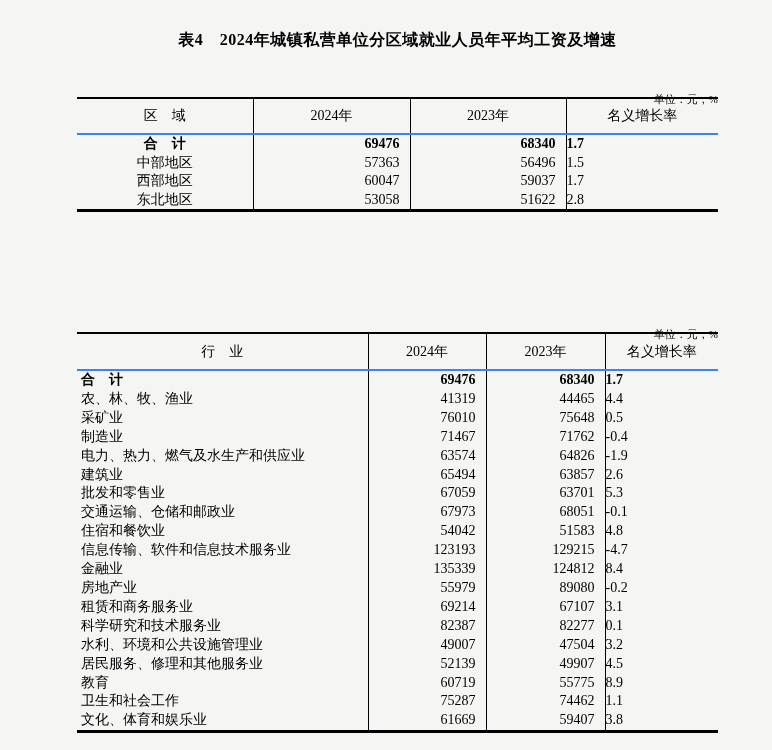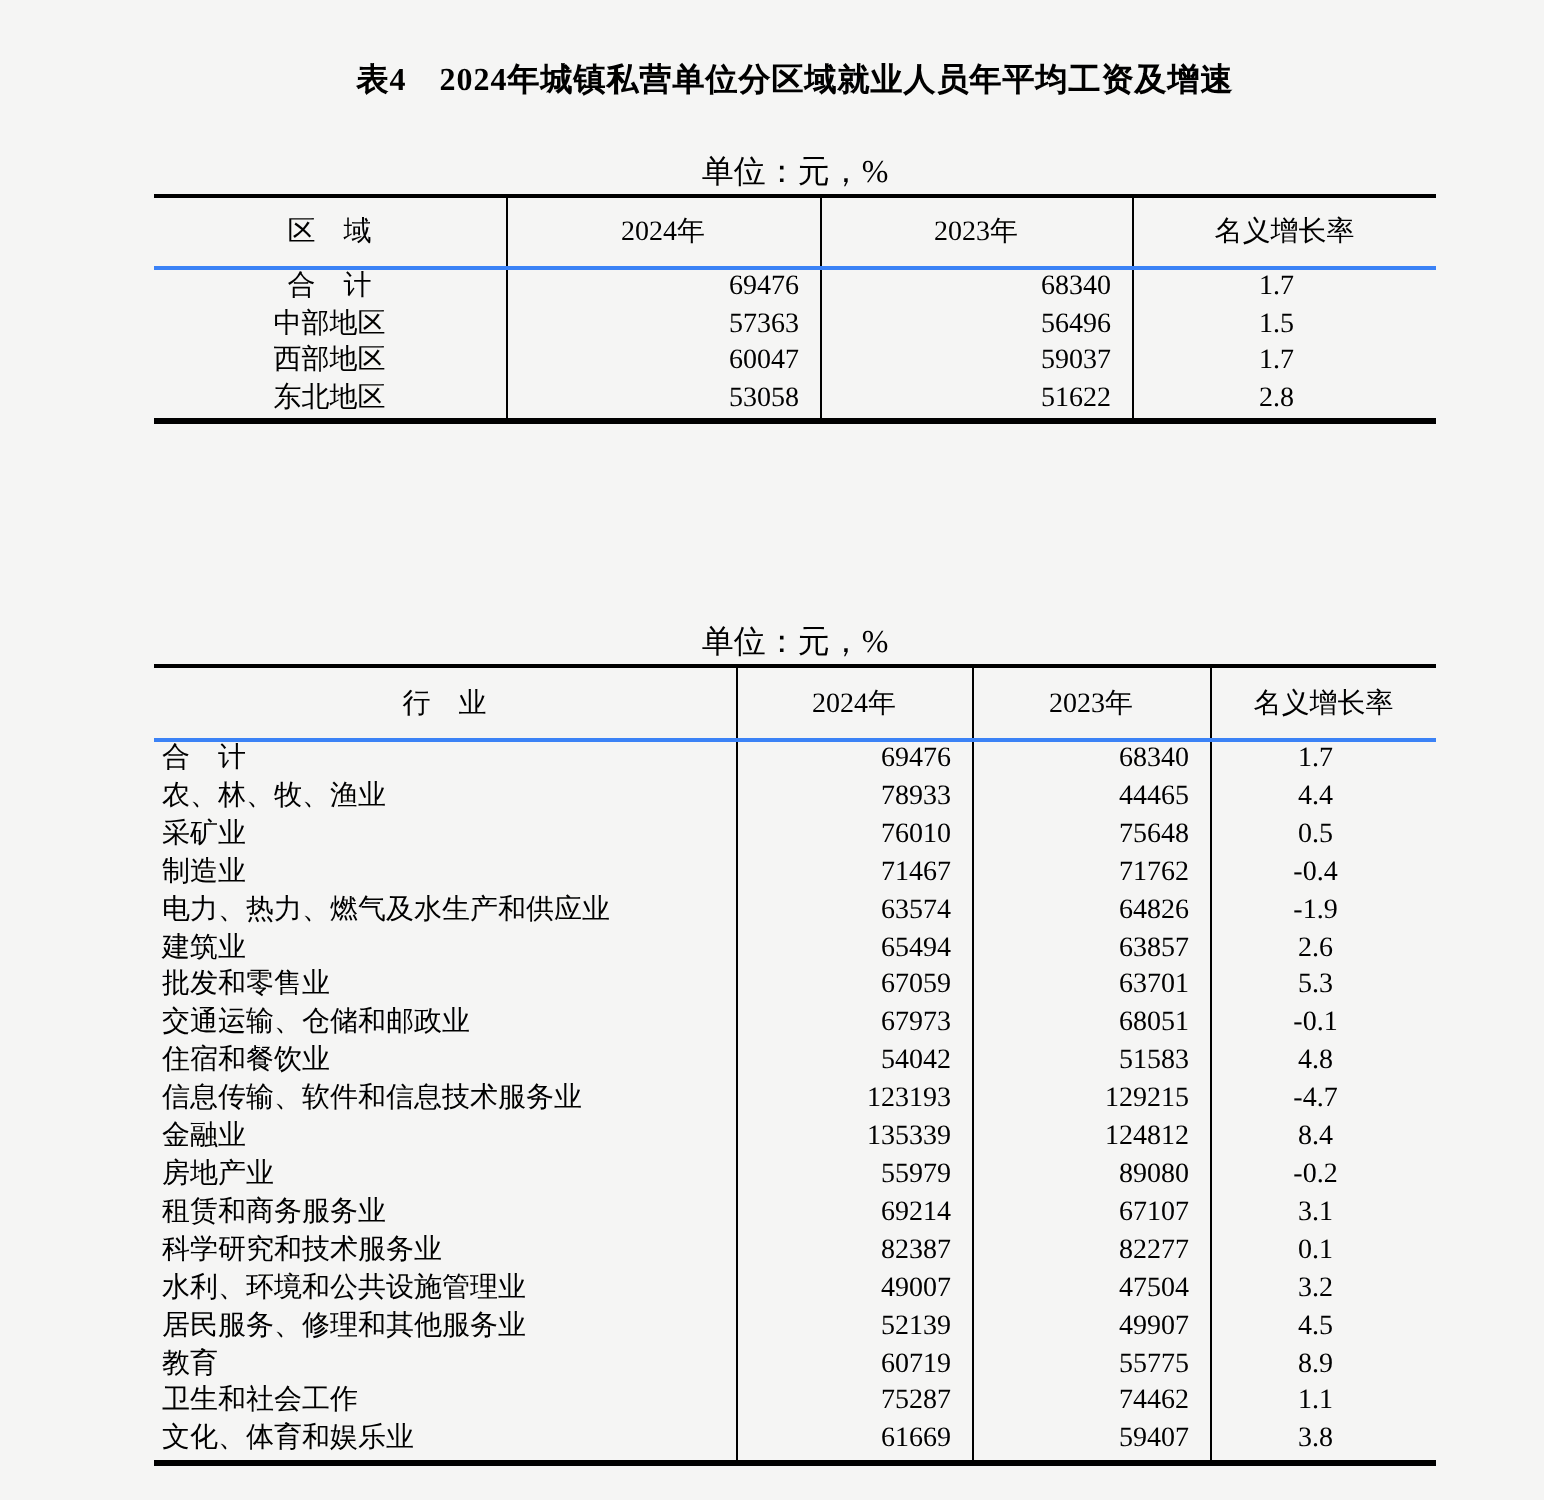--- a/index.html
+++ b/index.html
@@ -17,22 +17,23 @@
     left: 77px; width: 641px;
     text-align: center;
     font-size: 16px;
     font-weight: bold;
     letter-spacing: 0.5px;
     white-space: pre;
   }
   .unit-label {
     position: absolute;
     left: 77px; width: 641px;
-    text-align: center;
-    font-size: 16px;
+    text-align: right;
+    font-size: 11px;
+    margin-top: 16px;
   }
 
   table.stat-table {
     position: absolute;
     left: 77px; width: 641px;
     border-collapse: collapse;
     table-layout: fixed;
     border-top: 2px solid #000;
     border-bottom: 3px solid #000;
     font-size: 14px;
@@ -58,23 +59,23 @@
   table.t4 td { height: 18.6px; line-height: 18.6px; }
   table.t5 td { height: 18.9px; line-height: 18.9px; }
 
   
   table.t4 td:first-child { text-align: center; }
   table.t5 td:first-child { text-align: left; padding-left: 4px; }
 
   
   table.stat-table td:nth-child(2),
   table.stat-table td:nth-child(3) { text-align: right; padding-right: 10px; }
-  table.stat-table td:nth-child(4) { text-align: center; padding-right: 8px; }
-
-  tr.bold td { font-weight: normal; }
+  table.stat-table td:nth-child(4) { text-align: left; padding-right: 8px; }
+
+  tr.bold td { font-weight: bold; }
 </style>
 </head>
 <body>
 
 <div class="page">
 
   <div class="tbl-title" style="top:30px">表4　2024年城镇私营单位分区域就业人员年平均工资及增速</div>
   <div class="unit-label" style="top:76px">单位：元，%</div>
 
   <table class="stat-table t4" style="top:97px">
@@ -139,21 +140,21 @@
     </thead>
     <tbody>
         <tr class="bold">
           <td>合　计</td>
           <td>69476</td>
           <td>68340</td>
           <td>1.7</td>
         </tr>
         <tr>
           <td>农、林、牧、渔业</td>
-          <td>78933</td>
+          <td>41319</td>
           <td>44465</td>
           <td>4.4</td>
         </tr>
         <tr>
           <td>采矿业</td>
           <td>76010</td>
           <td>75648</td>
           <td>0.5</td>
         </tr>
         <tr>

